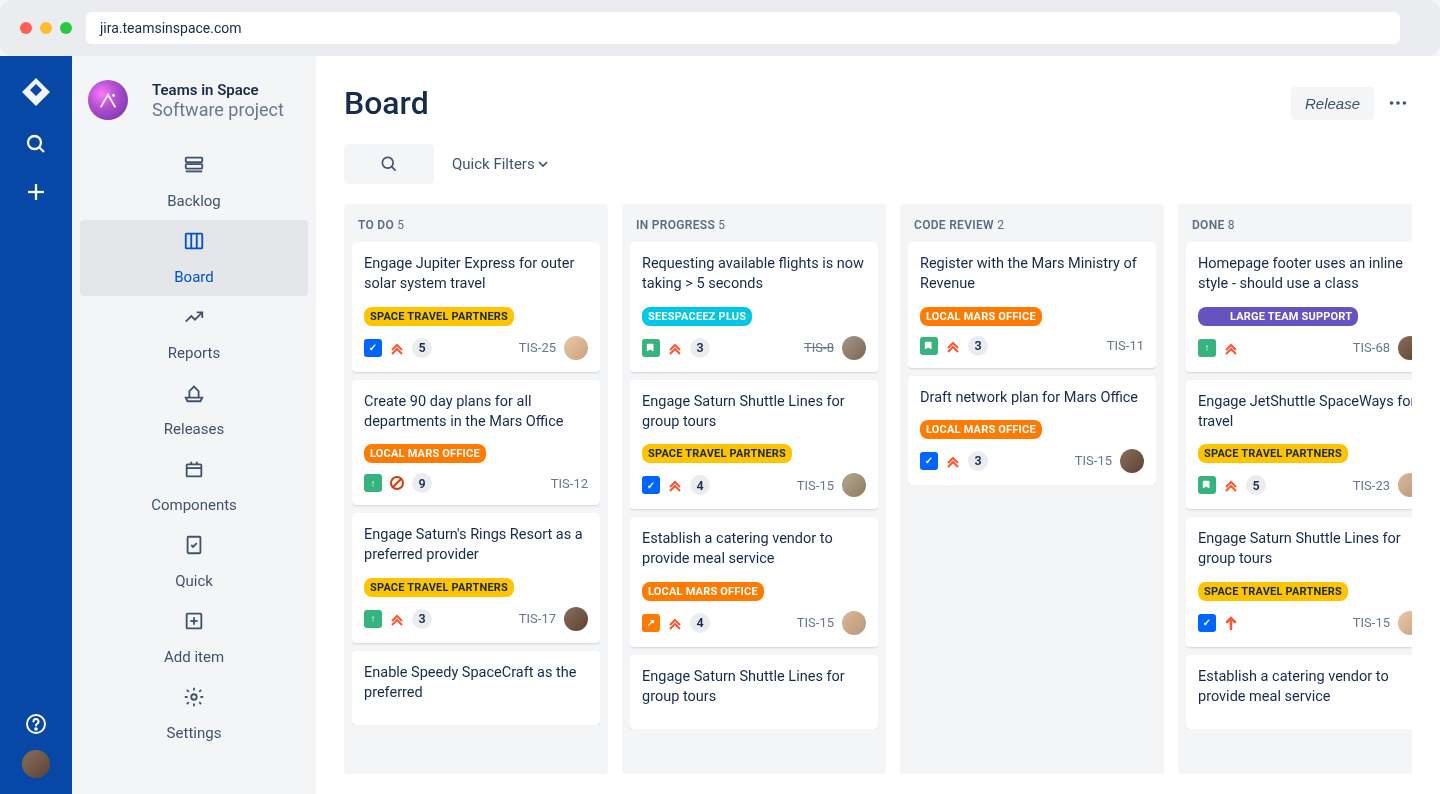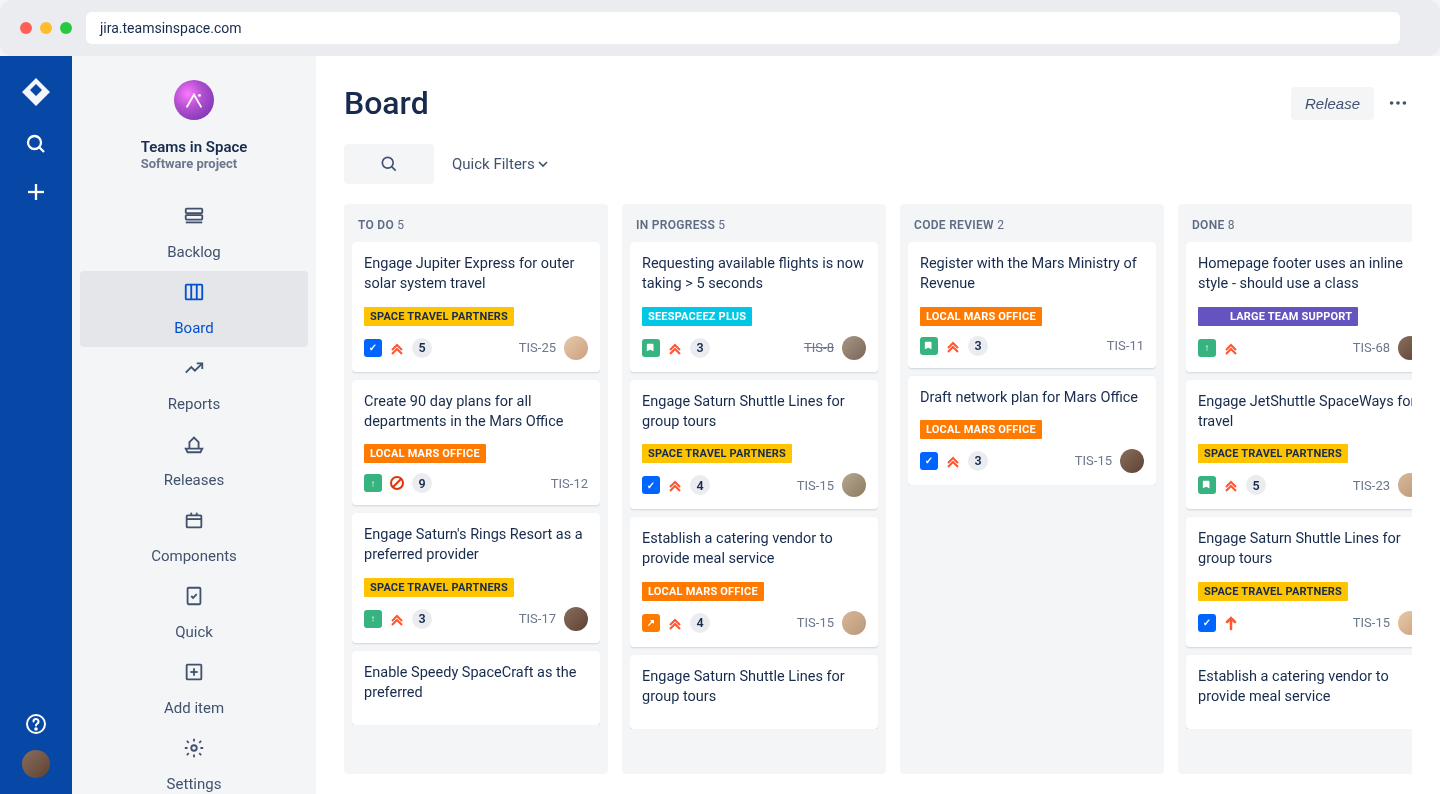--- a/index.html
+++ b/index.html
@@ -18,24 +18,24 @@
 
 
 .global-nav { width: 72px; background: #0747a6; display: flex; flex-direction: column; align-items: center; padding-top: 20px; gap: 24px; position: relative; }
 .global-nav .logo { width: 32px; height: 32px; color: #fff; }
 .global-nav .nav-icon { width: 24px; height: 24px; color: #fff; cursor: pointer; }
 .global-nav .bottom { position: absolute; bottom: 16px; display: flex; flex-direction: column; align-items: center; gap: 14px; }
 .global-nav .avatar { width: 28px; height: 28px; border-radius: 50%; background: linear-gradient(135deg,#8b6f5c,#5c4033); }
 
 
 .sidebar { width: 244px; background: #f4f5f7; padding: 24px 8px 24px 8px; }
-.project-header { display: flex; align-items: center; gap: 18px; padding: 0 8px 16px 8px; flex-direction: column; }
+.project-header { display: flex; align-items: center; gap: 24px; padding: 0 8px 16px 8px; }
 .project-avatar { width: 40px; height: 40px; border-radius: 50%; background: radial-gradient(circle at 35% 35%, #ff77ff 0%, #b04fcf 40%, #6b2fa9 100%); display:flex; align-items:center; justify-content:center; color:#fff; font-size:18px;}
 .project-title { font-size: 15px; font-weight: 600; color: #172b4d; }
-.project-subtitle { font-size: 13px; color: #6b778c; font-weight: bold; }
+.project-subtitle { font-size: 18px; color: #6b778c; }
 .nav-list { list-style: none; margin-top: 8px; }
 .nav-item { display: flex; align-items: center; gap: 16px; padding: 10px 14px; border-radius: 4px; cursor: pointer; color: #42526e; font-size: 15px; flex-direction: column; }
 .nav-item.active { background: #e4e6ea; color: #0052cc; }
 .nav-item .icon { width: 22px; height: 22px; flex-shrink: 0; }
 
 
 .main { flex: 1; background: #fff; padding: 28px 28px 0 28px; overflow: hidden; }
 .main-header { display: flex; align-items: center; justify-content: space-between; margin-bottom: 22px; }
 .main-title { font-size: 32px; font-weight: 500; color: #172b4d; }
 .main-actions { display: flex; align-items: center; gap: 10px; }
@@ -49,21 +49,21 @@
 
 .board { display: flex; gap: 14px; overflow-x: auto; height: calc(100% - 140px); }
 .column { width: 264px; min-width: 264px; background: #f4f5f7; border-radius: 4px; padding: 10px 8px; display:flex; flex-direction:column; }
 .column:last-child { min-width: 264px; }
 .col-header { font-size: 12px; font-weight: 600; color: #5e6c84; text-transform: uppercase; padding: 4px 6px 10px 6px; letter-spacing: 0.3px;}
 .col-count { font-weight: 400; }
 .cards { display: flex; flex-direction: column; gap: 8px; overflow-y: auto; }
 
 .card { background: #fff; border-radius: 4px; padding: 12px; box-shadow: 0 1px 2px rgba(9,30,66,0.15); cursor: pointer; }
 .card-title { font-size: 14.5px; color: #172b4d; line-height: 1.4; margin-bottom: 10px; }
-.card-label { display: inline-block; font-size: 11px; font-weight: 700; padding: 3px 6px; border-radius: 1px; text-transform: uppercase; margin-bottom: 10px; letter-spacing: 0.2px;}
+.card-label { display: inline-block; font-size: 11px; font-weight: 700; padding: 3px 6px; border-radius: 8px; text-transform: uppercase; margin-bottom: 10px; letter-spacing: 0.2px;}
 .lbl-yellow { background: #ffc400; color: #172b4d; }
 .lbl-teal { background: #00c7e6; color: #fff; }
 .lbl-orange { background: #ff7a00; color: #fff; }
 .lbl-purple { background: #6554c0; color: #fff; padding-left: 32px; }
 .card-footer { display: flex; align-items: center; justify-content: space-between; }
 .card-meta-left { display: flex; align-items: center; gap: 7px; }
 .card-meta-right { display: flex; align-items: center; gap: 8px; }
 .type-icon { width: 18px; height: 18px; border-radius: 3px; display:flex; align-items:center; justify-content:center; font-size:10px; color:#fff; font-weight:700;}
 .type-story { background: #36b37e; }
 .type-task { background: #0065ff; }

